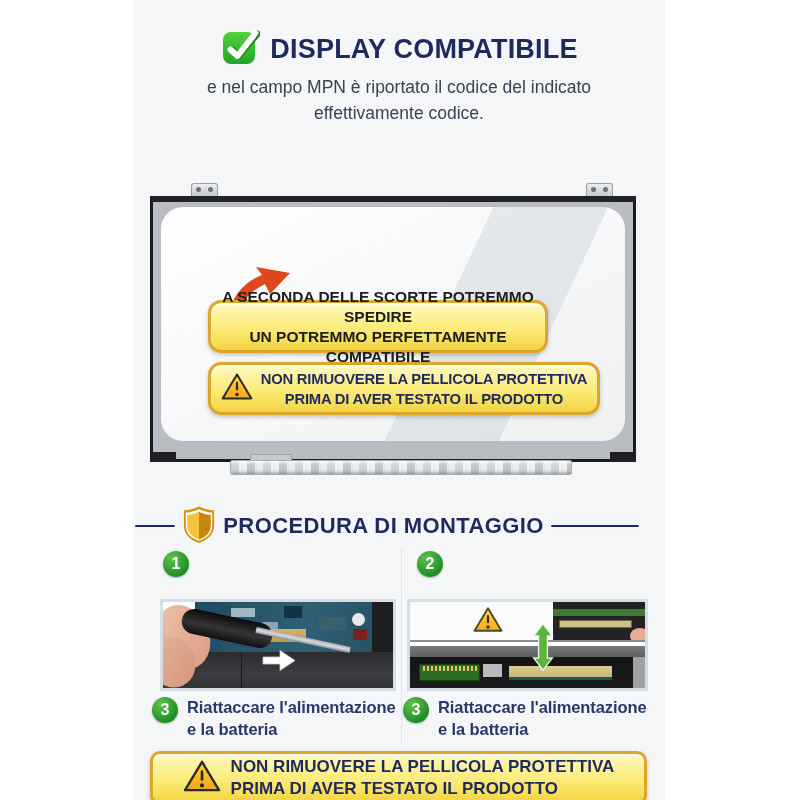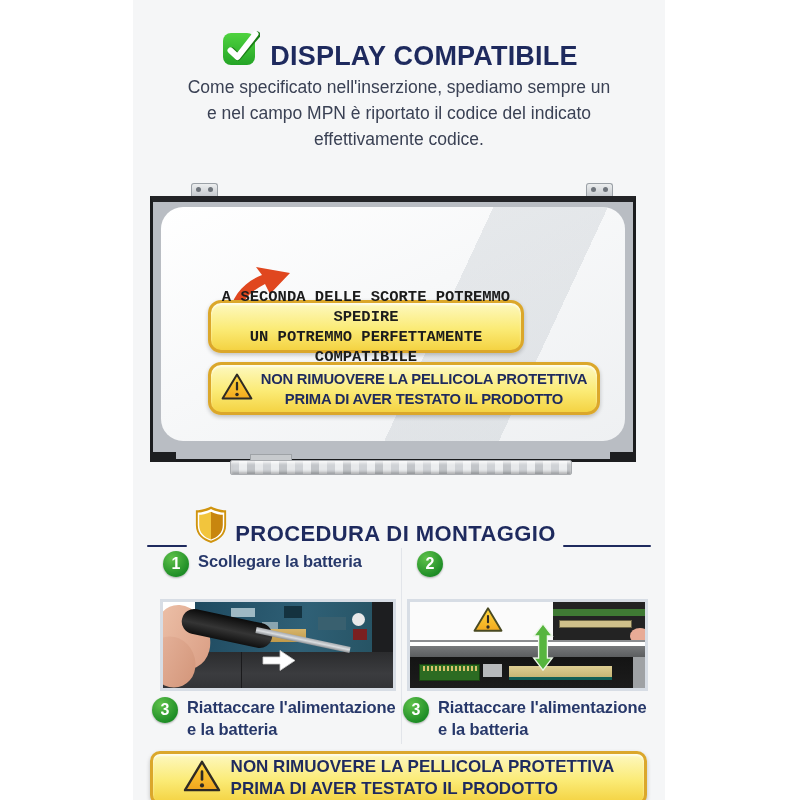--- a/index.html
+++ b/index.html
@@ -4,21 +4,21 @@
 <style>
   * { margin:0; padding:0; box-sizing:border-box; }
   html,body { width:800px; height:800px; }
   body { font-family:"Liberation Sans", sans-serif; background:#ffffff; }
   #page { position:relative; width:800px; height:800px; overflow:hidden; background:#ffffff; }
   #content-col { position:absolute; left:133px; top:0; width:532px; height:800px;
                  background:var(--content-bg,#f5f6f7); }
 
   
   .header-row { position:absolute; left:133px; top:26px; width:532px; height:46px;
-                display:flex; align-items:flex-end; justify-content:center; gap:10px; }
+                display:flex; align-items:center; justify-content:center; gap:10px; }
   .title { font-size:27px; font-weight:700; color:var(--navy,#1e2a5e); letter-spacing:.2px; }
 
   
   .intro { position:absolute; left:133px; top:74px; width:532px; text-align:center;
            color:var(--body-text,#3a4154); font-size:17.5px; line-height:26px; }
   .intro span { display:block; }
 
   
   .bracket { position:absolute; top:183px; width:27px; height:14px;
              background:linear-gradient(#eceeef,#c3c7cc); border:1px solid #9ba1a7; border-bottom:none;
@@ -40,28 +40,28 @@
   .foil-tab { position:absolute; left:250px; top:454px; width:42px; height:8px;
           background:#c7cacd; border:1px solid #9ea2a6; }
   .red-arrow { position:absolute; left:222px; top:264px; }
 
   
   .banner { position:absolute; border:3px solid var(--banner-border,#dba72b); border-radius:13px;
             background:linear-gradient(#fdf8c0 0%,#fbeb76 55%,#f4d343 100%);
             box-shadow:0 2px 4px rgba(0,0,0,.22), inset 0 2px 2px rgba(255,255,255,.7);
             display:flex; align-items:center; justify-content:center; }
   .banner .txt { text-align:center; font-weight:700; }
-  .banner-stock { left:208px; top:300px; width:316px; height:53px;font-family:Liberation Mono, monospace; }
+  .banner-stock { left:208px; top:300px; width:340px; height:53px; }
   .banner-stock .txt { font-size:15.5px; line-height:20px; color:var(--black-text,#1c1c1c); }
   .banner-film { left:208px; top:362px; width:392px; height:53px; gap:8px; }
   .banner-film .txt { font-size:14.8px; letter-spacing:-.2px; line-height:20px; color:var(--navy,#1e2a5e); }
 
   
-  .sect-head { position:absolute; left:133px; top:505px; width:532px; height:42px;
-               display:flex; align-items:flex-end; justify-content:center; gap:7px; }
+  .sect-head { position:absolute; left:121px; top:505px; width:532px; height:42px;
+               display:flex; align-items:center; justify-content:center; gap:7px; }
   .rule { height:2px; background:var(--navy,#1e2a5e); border-radius:1px; }
   .rule.l { width:40px; } .rule.r { width:88px; }
   .sect-title { font-size:22px; font-weight:700; color:var(--navy,#1e2a5e); letter-spacing:.4px; }
 
   
   .v-div { position:absolute; left:401px; top:548px; width:1px; height:196px; background:#e2e5ea; }
   .step { position:absolute; display:flex; gap:9px; }
   .badge { width:26px; height:26px; border-radius:50%; flex:none; margin-top:1px;
            background:radial-gradient(circle at 35% 28%, var(--badge-green-light,#5ec14a), var(--badge-green-dark,#1c8b25) 75%);
            color:#ffffff; font-size:16px; font-weight:700; display:flex; align-items:center; justify-content:center;
@@ -137,21 +137,20 @@
         </defs>
         <rect x="3" y="5" width="32" height="32" rx="8" fill="url(#gck)"></rect>
         <path d="M12 23 L18 29 L37 7" fill="none" stroke="#1a7d15" stroke-width="7" stroke-linecap="round" stroke-linejoin="round"></path>
         <path d="M10.5 22.5 L17.5 29 L35.5 6" fill="none" stroke="#ffffff" stroke-width="6" stroke-linecap="round" stroke-linejoin="round"></path>
       </svg>
     </span>
     <span class="title">DISPLAY COMPATIBILE</span>
   </div>
 
   <div class="intro">
-    <span>Come specificato nell'inserzione, spediamo sempre un</span>
     <span>e nel campo MPN è riportato il codice del indicato</span>
     <span>effettivamente codice.</span>
   </div>
 
   <div class="bracket" style="left:191px;">
       <i></i>
       <i></i>
     </div>
   <div class="bracket" style="left:586px;">
       <i></i>
@@ -217,21 +216,20 @@
       </svg>
     </span>
     <span class="sect-title">PROCEDURA DI MONTAGGIO</span>
     <span class="rule r"></span>
   </div>
 
   <div class="v-div"></div>
   <div class="step" style="left:163px; top:550px;">
     <span class="badge">1</span>
     <div class="lines">
-      <span>Scollegare la batteria</span>
     </div>
   </div>
   <div class="step" style="left:417px; top:550px;">
     <span class="badge">2</span>
   </div>
 
   <div class="photo photo-left">
     <div class="pcb">
       <span class="comp c1"></span>
         <span class="comp c2"></span>

